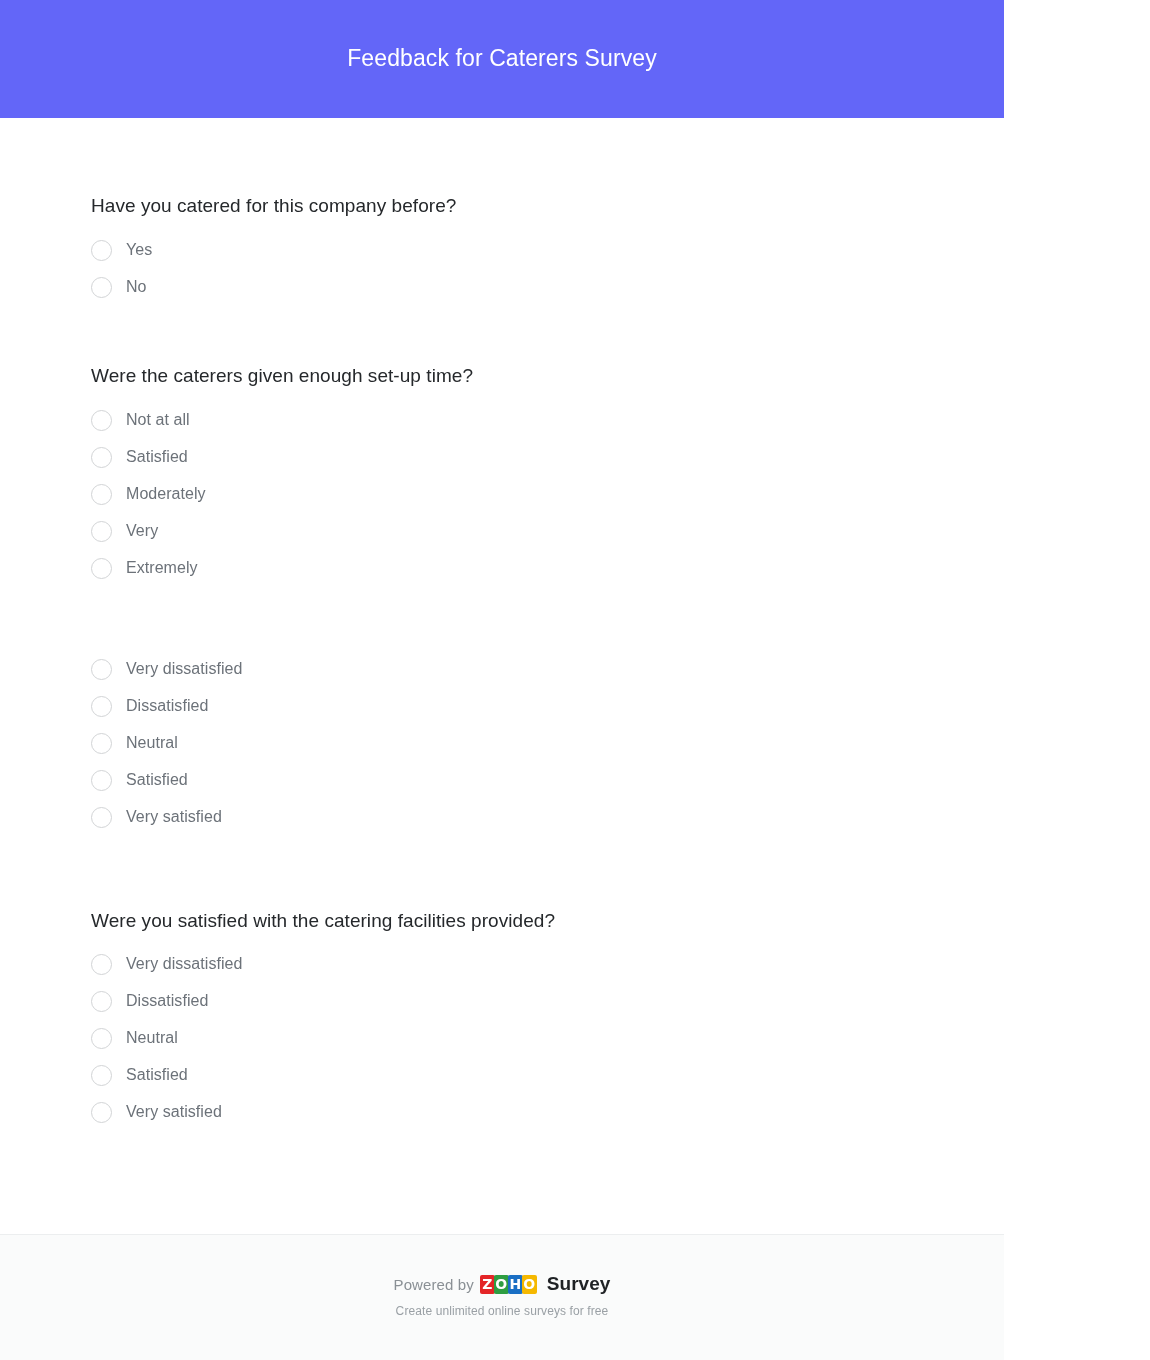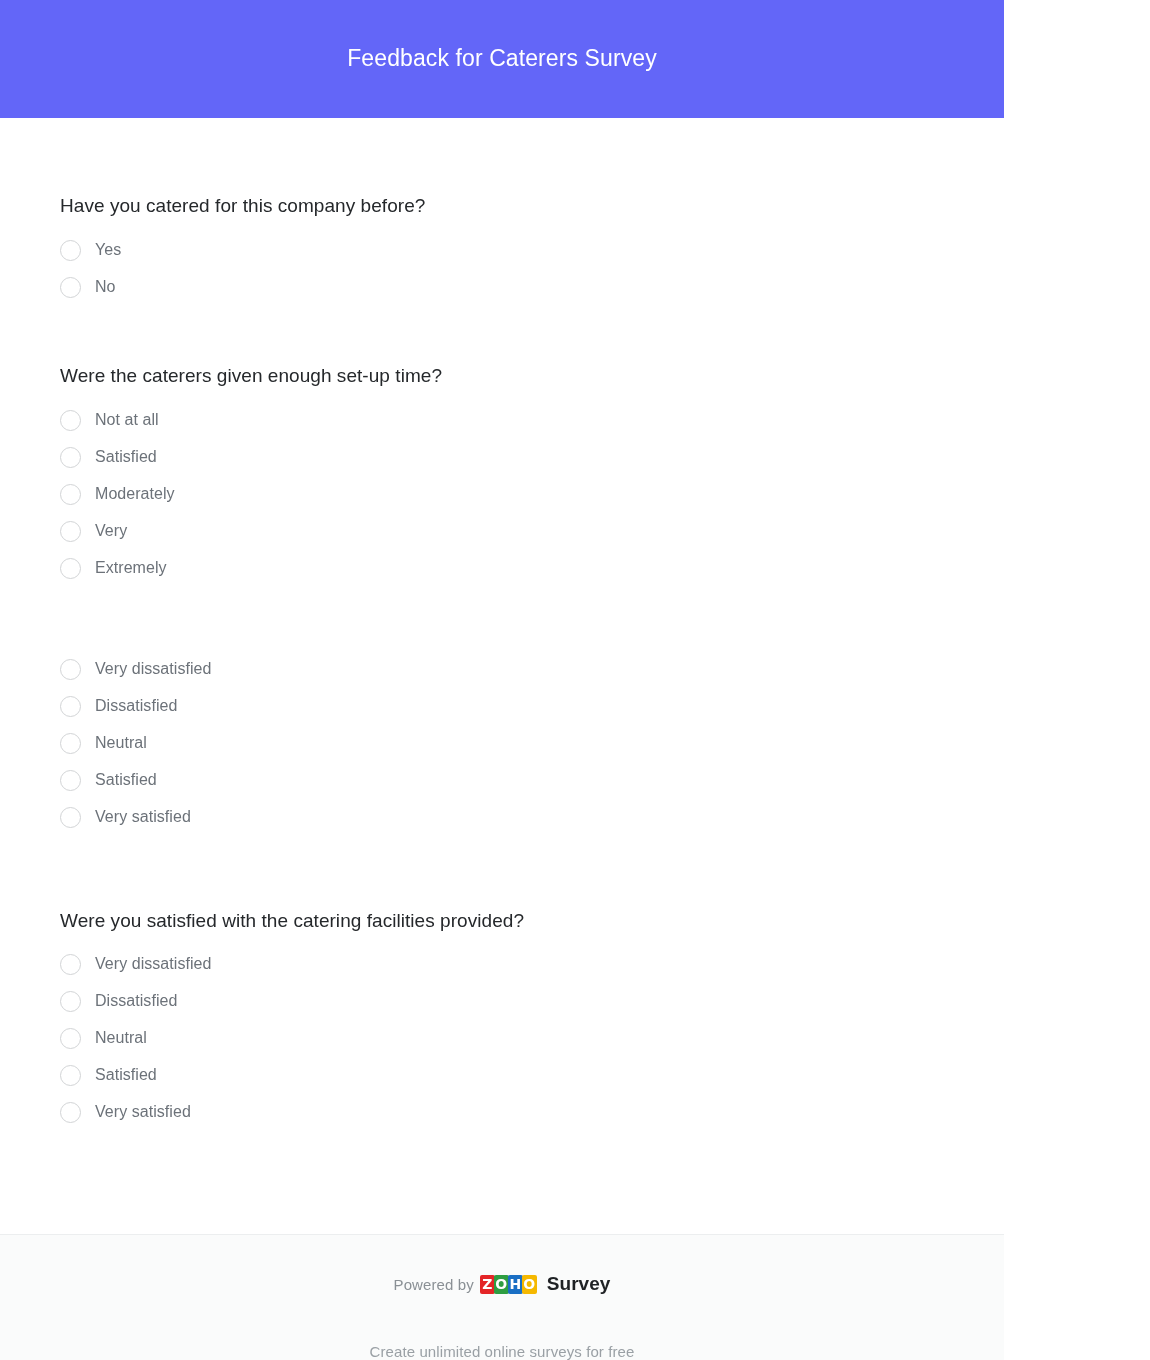--- a/index.html
+++ b/index.html
@@ -36,21 +36,21 @@
     font-weight: 400;
     letter-spacing: 0.1px;
     line-height: 1.2;
     text-align: center;
   }
 
   
   .survey-body {
     flex: 1 1 auto;
     background: #ffffff;
-    padding: 0 60px;
+    padding: 0 91px;
   }
 
   .question-block { padding-top: 0; }
   .question-block.q-0  { margin-top: 76px; }
   .question-block.q-1  { margin-top: 50px; }
   .question-block.q-2  { margin-top: 64px; }
   .question-block.q-3  { margin-top: 65px; }
 
   .question-title {
     font-size: 19px;
@@ -88,21 +88,21 @@
   }
 
   
   .survey-footer {
     flex: 0 0 126px;
     background: #fafbfb;
     border-top: 1px solid #eceeef;
     display: flex;
     flex-direction: column;
     align-items: center;
-    justify-content: space-between;
+    justify-content: flex-start;
     padding-top: 38px;
   }
 
   .powered-row {
     display: flex;
     align-items: center;
     justify-content: center;
     gap: 6px;
     margin-bottom: 9px;
   }
@@ -139,21 +139,21 @@
 
   .survey-word {
     font-size: 19px;
     font-weight: 700;
     color: #1f2225;
     margin-left: 5px;
     letter-spacing: 0.05px;
   }
 
   .footer-tagline {
-    font-size: 15px;
+    font-size: 12px;
     color: #9aa0a5;
     letter-spacing: 0.1px;
   }
 </style>
 </head>
 <body>
 
 <div class="page">
 
   <div class="survey-header">

